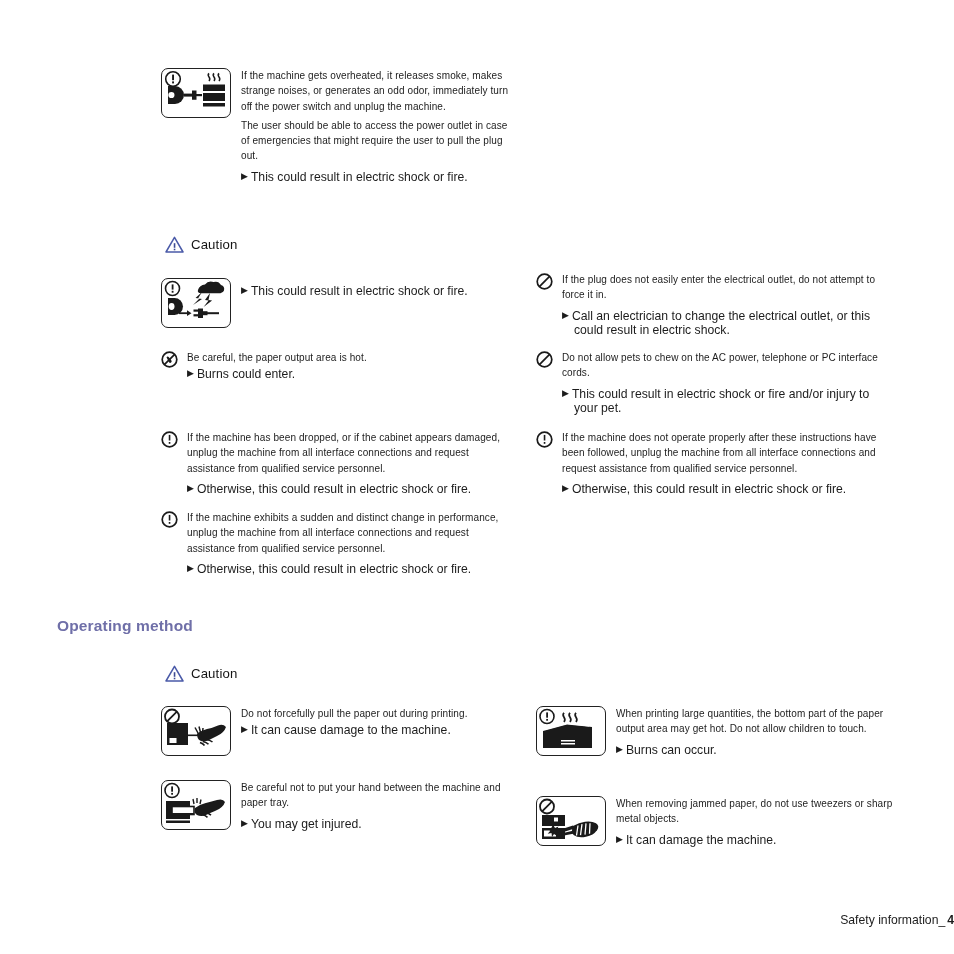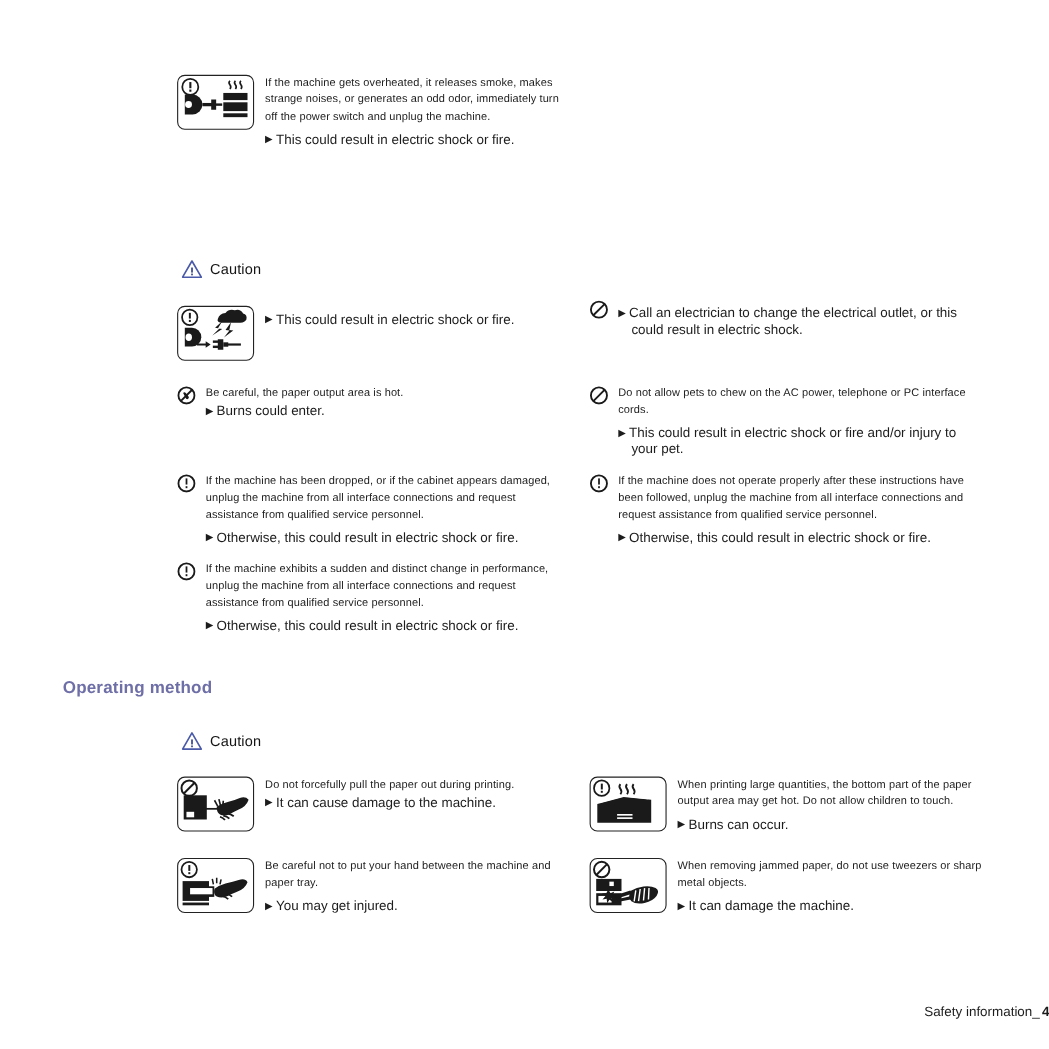--- a/index.html
+++ b/index.html
@@ -142,20 +142,21 @@
 
           <rect x="22" y="24.6" width="11" height="3"></rect>
           <path d="M30 21.5 h4.5 v9.3 h-4.5 z"></path>
           <rect x="34" y="25" width="6" height="2.2"></rect>
           <rect x="17" y="24.7" width="4" height="2.6"></rect>
         </g>
       </svg>
     </div>
     <div class="txt">
       <div class="body-text">If the machine gets overheated, it releases smoke, makes strange noises, or generates an odd odor, immediately turn off the power switch and unplug the machine.</div>
+      <div class="body-text" style="margin-top:4px;">The user should be able to access the power outlet in case of emergencies that might require the user to pull the plug out.</div>
       <div class="result-line"><span class="arrow">▶</span><span>This could result in electric shock or fire.</span></div>
     </div>
   </div>
 
   <div class="caution-head" style="left:165px; top:236px;">
     <span>
       <svg class="tri-icon" width="19" height="17" viewBox="0 0 19 17">
         <path d="M9.5 1.3 L18 16 L1 16 Z" fill="#ffffff" stroke="#4a5aa8" stroke-width="1.5" stroke-linejoin="round"></path>
         <rect x="8.75" y="7.2" width="1.6" height="4.6" fill="#3c4a94"></rect>
         <rect x="8.75" y="12.7" width="1.6" height="1.6" fill="#3c4a94"></rect>
@@ -239,20 +240,21 @@
   </div>
 
   <div class="row" style="left:536px; top:272px; width:357px;">
     <div class="mini-icon">
       <svg width="17" height="17" viewBox="0 0 17 17">
         <circle cx="8.5" cy="8.5" r="7.3" fill="none" stroke="#1a1a1a" stroke-width="1.7"></circle>
         <line x1="3.4" y1="13.6" x2="13.6" y2="3.4" stroke="#1a1a1a" stroke-width="1.7"></line>
       </svg>
     </div>
     <div class="txt">
+      <div class="body-text">If the plug does not easily enter the electrical outlet, do not attempt to force it in.</div>
       <div class="result-line"><span class="arrow">▶</span><span>Call an electrician to change the electrical outlet, or this could result in electric shock.</span></div>
     </div>
   </div>
 
   <div class="row" style="left:536px; top:350px; width:357px;">
     <div class="mini-icon">
       <svg width="17" height="17" viewBox="0 0 17 17">
         <circle cx="8.5" cy="8.5" r="7.3" fill="none" stroke="#1a1a1a" stroke-width="1.7"></circle>
         <line x1="3.4" y1="13.6" x2="13.6" y2="3.4" stroke="#1a1a1a" stroke-width="1.7"></line>
       </svg>
@@ -360,21 +362,21 @@
           <rect x="24" y="36" width="14" height="1.5" fill="#fff"></rect>
         </g>
       </svg>
     </div>
     <div class="txt">
       <div class="body-text">When printing large quantities, the bottom part of the paper output area may get hot. Do not allow children to touch.</div>
       <div class="result-line"><span class="arrow">▶</span><span>Burns can occur.</span></div>
     </div>
   </div>
 
-  <div class="row" style="left:536px; top:780px; width:357px;">
+  <div class="row" style="left:536px; top:796px; width:357px;">
     <div class="picto">
       <svg width="66" height="46" viewBox="0 0 66 46">
         <g fill="#1a1a1a">
           <circle cx="10" cy="9.5" r="7" fill="none" stroke="#1a1a1a" stroke-width="1.8"></circle>
           <line x1="5.1" y1="14.4" x2="14.9" y2="4.6" stroke="#1a1a1a" stroke-width="1.8"></line>
 
           <rect x="5" y="18" width="23" height="11"></rect>
           <rect x="17" y="20.5" width="4" height="4" fill="#fff"></rect>
           <rect x="5" y="31" width="23" height="11"></rect>
           <rect x="7" y="33.5" width="12" height="6" fill="#fff"></rect>

